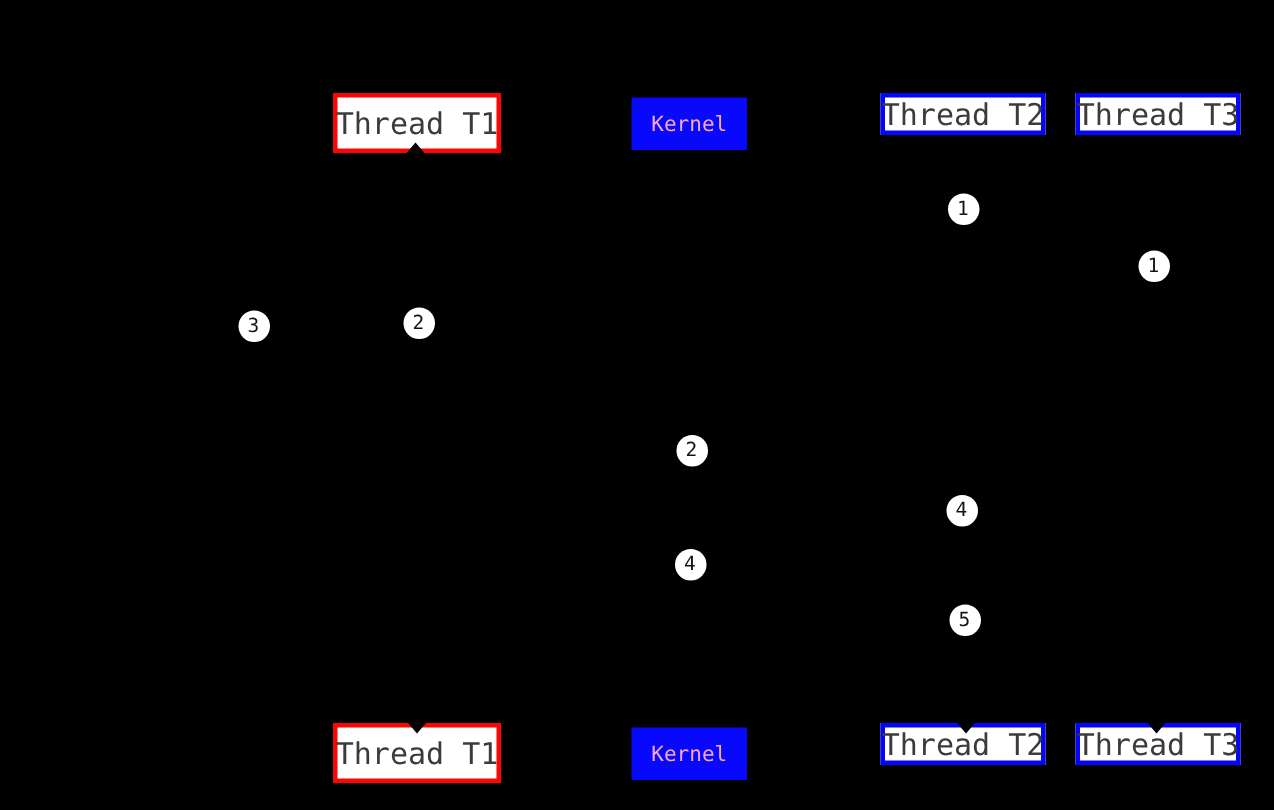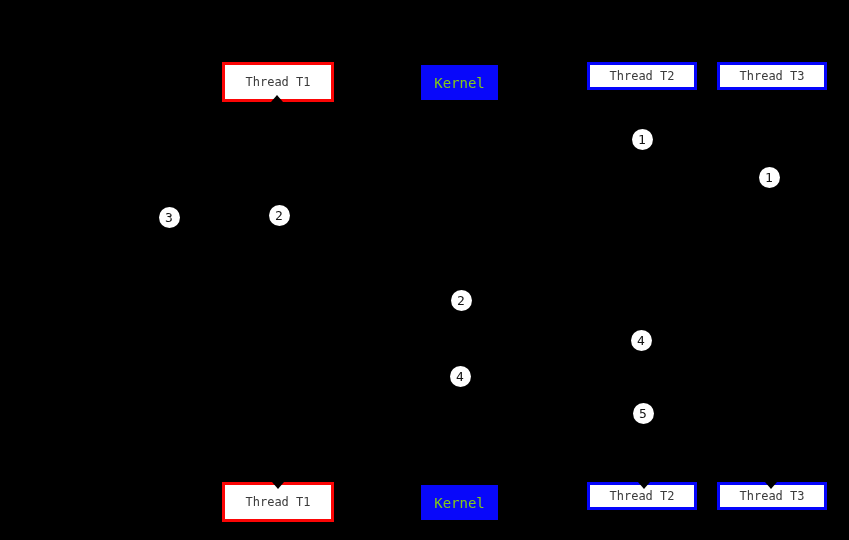--- a/index.html
+++ b/index.html
@@ -13,29 +13,29 @@
     background: #000;
     overflow: hidden;
   }
   .box {
     position: absolute;
     box-sizing: border-box;
     background: #ffffff;
     display: flex;
     align-items: center;
     justify-content: center;
-    font-size: 12px;
+    font-size: 20px;
     color: #3b3b3b;
     white-space: nowrap;
   }
   .box.red-border  { border: 3px solid #fb0505; width: 112px; height: 40px; }
   .box.blue-border { border: 3px solid #0505fb; width: 110px; height: 28px; }
   .box.kernel {
     background: #0808fa;
-    color: #84cc16;
+    color: #f9a8d4;
     width: 77px; height: 35px;
     font-size: 14px;
     border: none;
   }
   
   .pos-t1-top     { left: 222px; top: 62px; }
   .pos-kernel-top { left: 421px; top: 65px; }
   .pos-t2-top     { left: 587px; top: 62px; }
   .pos-t3-top     { left: 717px; top: 62px; }
   

